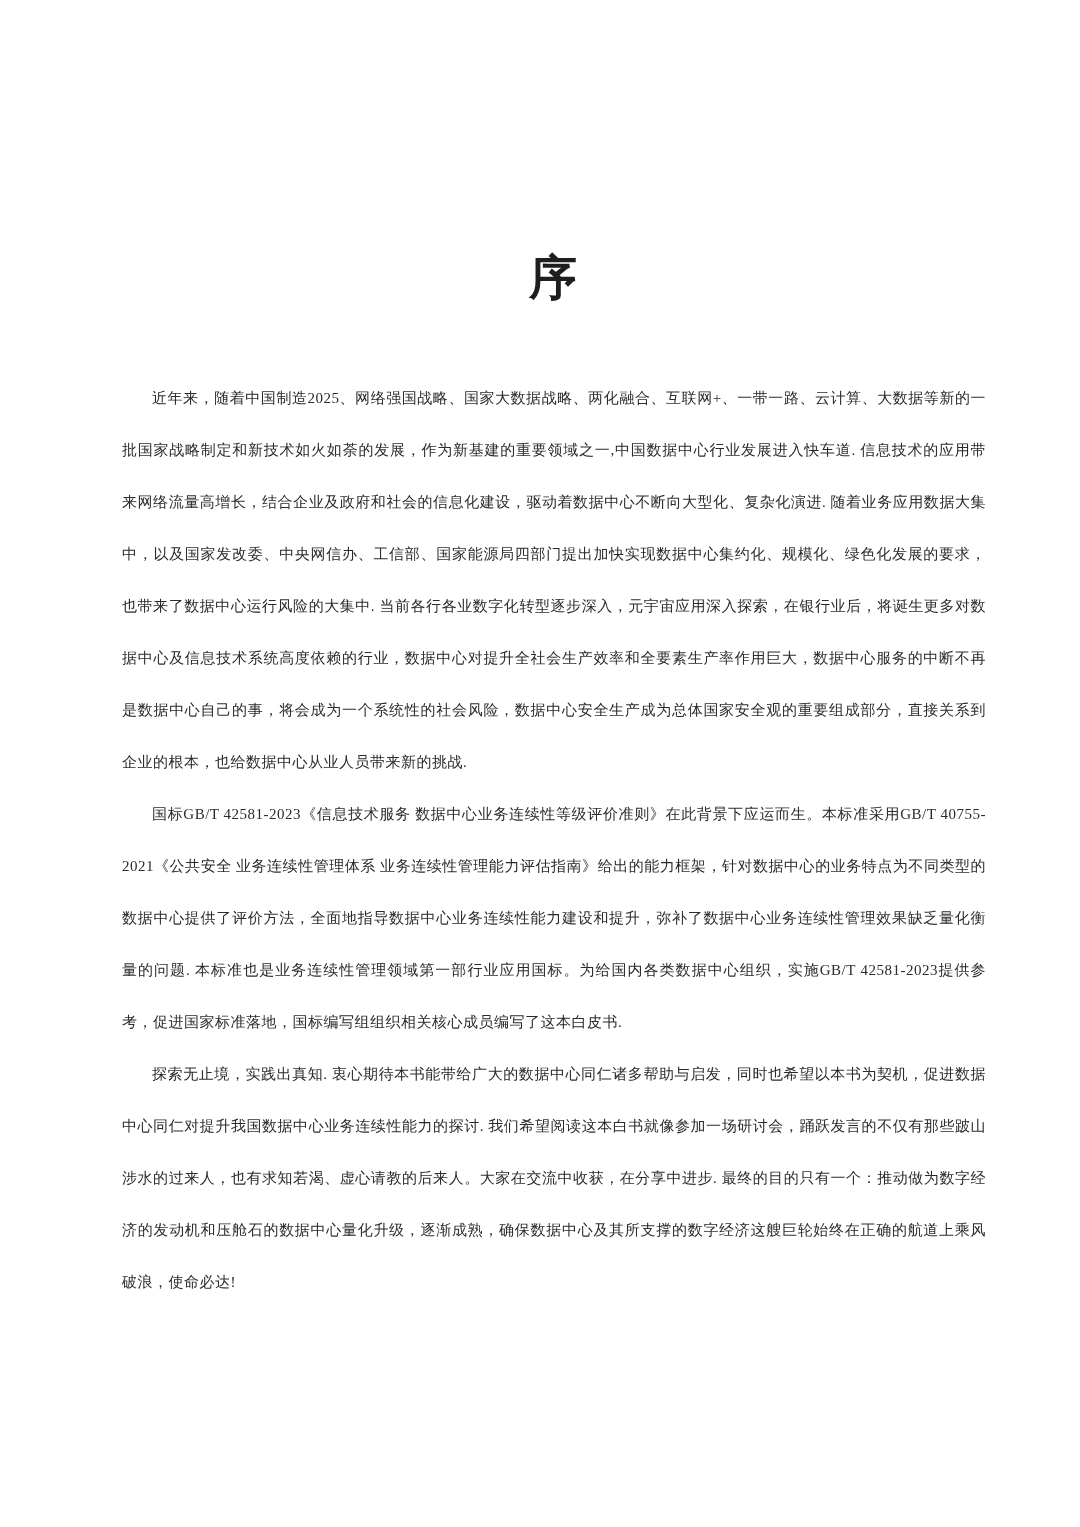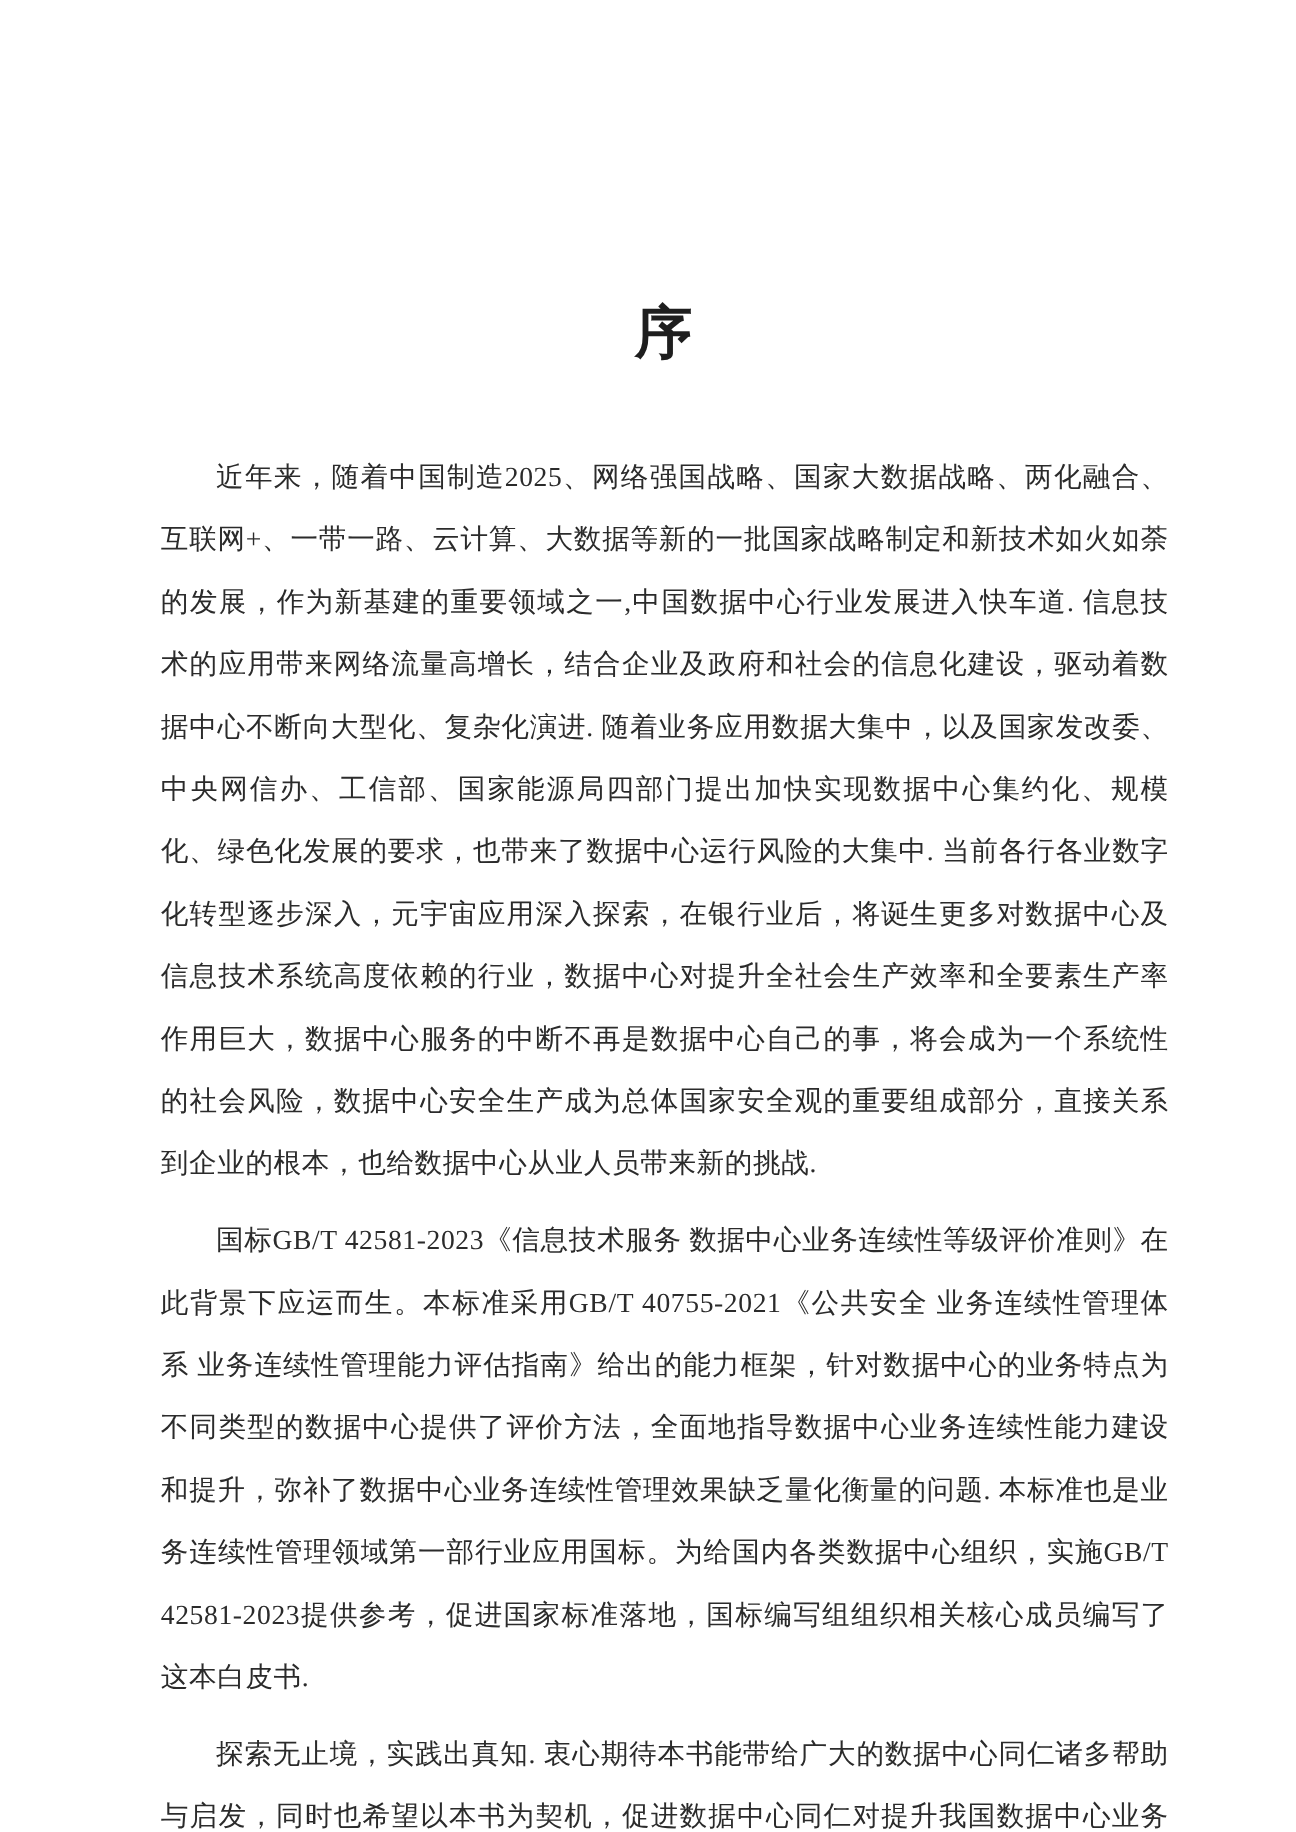--- a/index.html
+++ b/index.html
@@ -27,23 +27,23 @@
     margin: 0 0 64px 0;
     padding: 0;
     font-size: 48px;
     line-height: 60px;
     font-weight: 700;
     text-align: center;
     letter-spacing: 2px;
     color: #1e1e1e;
   }
   .para {
-    margin: 12px;
+    margin: 0;
     padding: 0;
-    font-size: 23px;
+    font-size: 15px;
     line-height: 52px;
     text-align: justify;
     text-justify: inter-ideograph;
     text-indent: 2em;
     letter-spacing: 0.5px;
     color: #2b2b2b;
   }
 </style>
 </head>
 <body>

